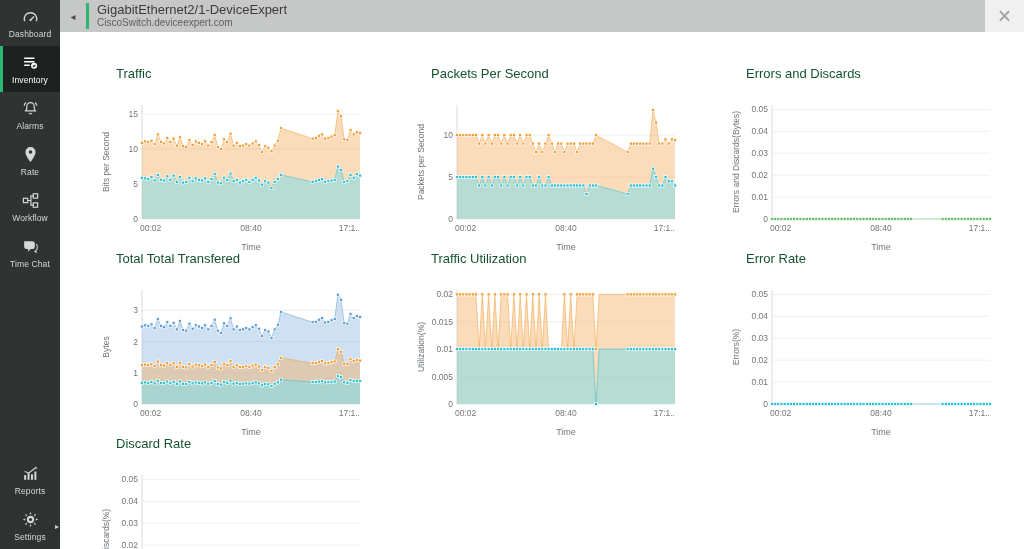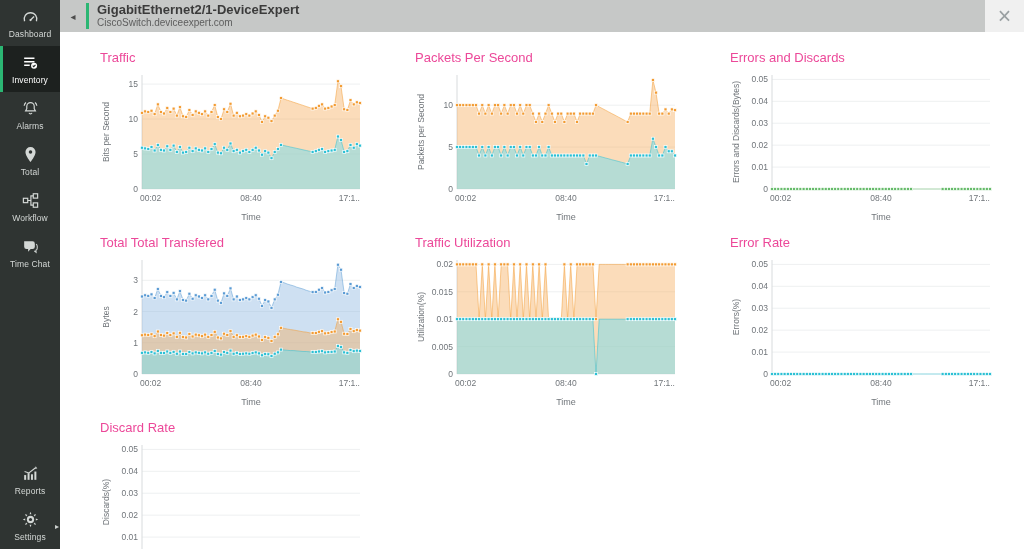--- a/index.html
+++ b/index.html
@@ -16,30 +16,30 @@
   .s-item svg{width:19px;height:19px;display:block;}
   .s-spacer{flex:1;}
   .submenu-arrow{position:absolute;right:1px;top:50%;transform:translateY(-50%);
                  font-size:8px;color:#cfd3d1;}
   
   .header{position:absolute;left:60px;right:0;top:0;height:32px;background:#c6c8c7;
           display:flex;align-items:center;z-index:4;}
   .back{width:26px;text-align:center;color:#4c4c4c;font-size:10px;cursor:pointer;}
   .gbar{width:3px;height:26px;background:#2bb673;margin-right:8px;}
   .htext{display:flex;flex-direction:column;justify-content:center;}
-  .title{font-size:13px;font-weight:bold;color:#3b3b3b;line-height:14px;}
+  .title{font-size:13px;font-weight:normal;color:#3b3b3b;line-height:14px;}
   .subtitle{font-size:10px;color:#5e5e5e;line-height:12px;}
   .close{margin-left:auto;width:39px;height:32px;background:#f0f0f0;display:flex;
          align-items:center;justify-content:center;color:#9aa0a2;font-size:23px;
          cursor:pointer;}
   
   .main{position:absolute;left:60px;top:32px;right:0;bottom:0;background:#fff;
         padding:18px 0 0 40px;display:grid;grid-template-columns:repeat(3,315px);
         grid-auto-rows:185px;overflow:hidden;}
-  .chart h3{margin:0;font-size:13px;font-weight:400;color:#ec4899;}
+  .chart h3{margin:16px;font-size:13px;font-weight:400;color:#14532d;}
   .chart svg{display:block;margin-top:2px;}
   .chart text{font-family:"Liberation Sans",sans-serif;}
 </style>
 </head>
 <body>
 
 <div class="app">
 
   <nav class="sidebar" id="sidebar">
       <div class="s-item">
@@ -72,21 +72,21 @@
         </span>
         <span class="lbl">Alarms</span>
       </div>
       <div class="s-item">
         <span style="width: 19px; height: 19px;">
           <svg viewBox="0 0 24 24">
             <path d="M12 2.5A6.4 6.4 0 0 0 5.6 8.9c0 4.8 6.4 12.6 6.4 12.6s6.4-7.8 6.4-12.6A6.4 6.4 0 0 0 12 2.5z" fill="currentColor"></path>
             <circle cx="12" cy="8.9" r="2.2" fill="#2f3432"></circle>
           </svg>
         </span>
-        <span class="lbl">Total</span>
+        <span class="lbl">Rate</span>
       </div>
       <div class="s-item">
         <span style="width: 19px; height: 19px;">
           <svg viewBox="0 0 24 24" fill="none" stroke="currentColor" stroke-width="1.5">
             <rect x="3" y="9.2" width="5.5" height="5.5"></rect>
             <rect x="15.5" y="3.5" width="5.5" height="5.5"></rect>
             <rect x="15.5" y="15" width="5.5" height="5.5"></rect>
             <path d="M8.5 12h4V6.2h3M12.5 12v5.8h3"></path>
           </svg>
         </span>

